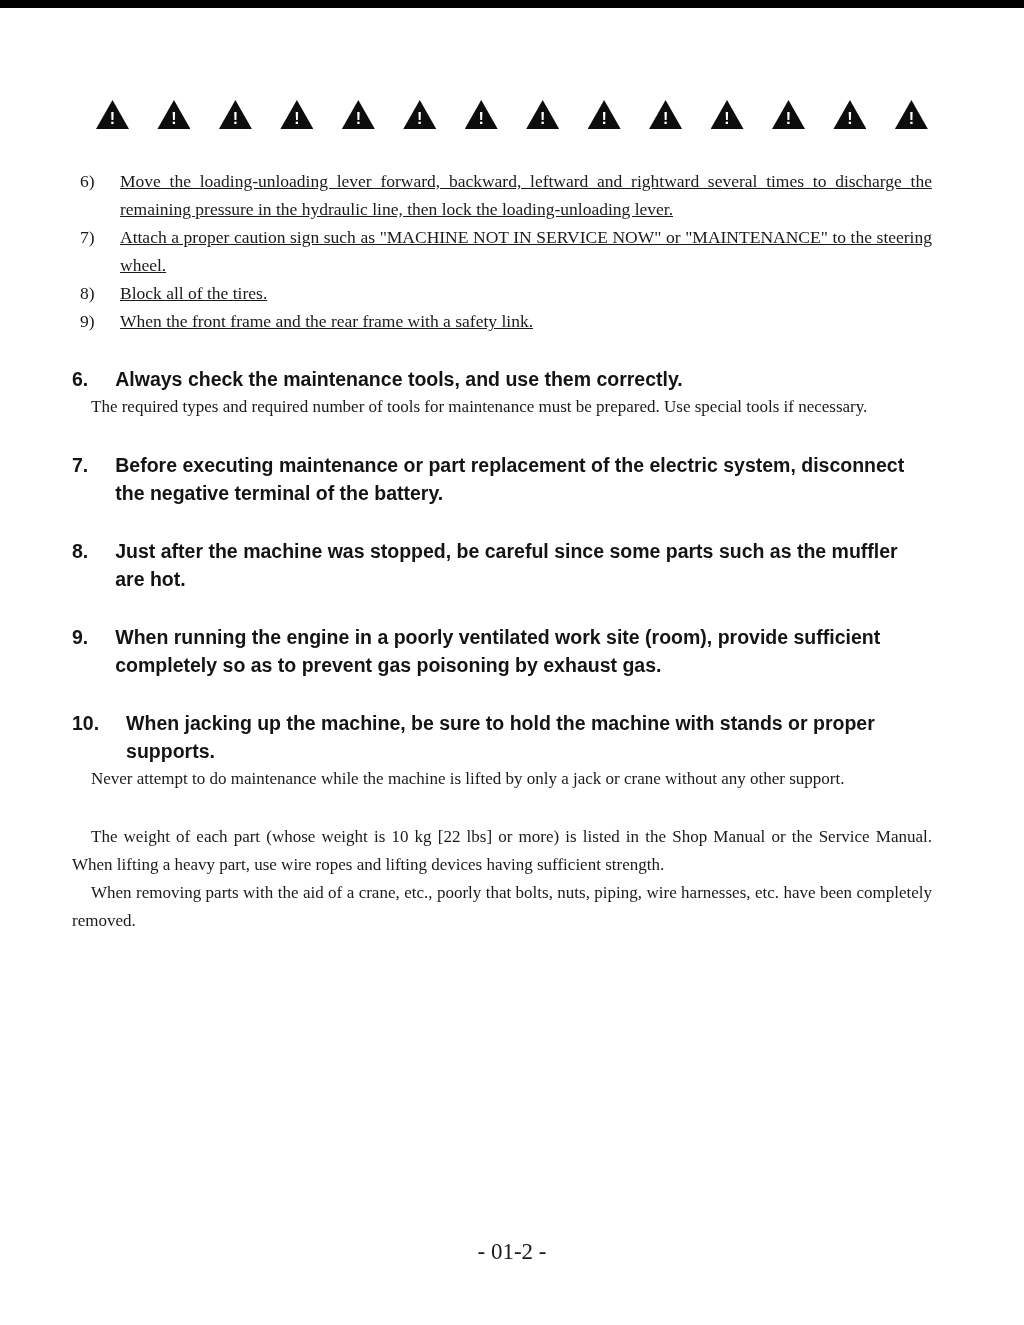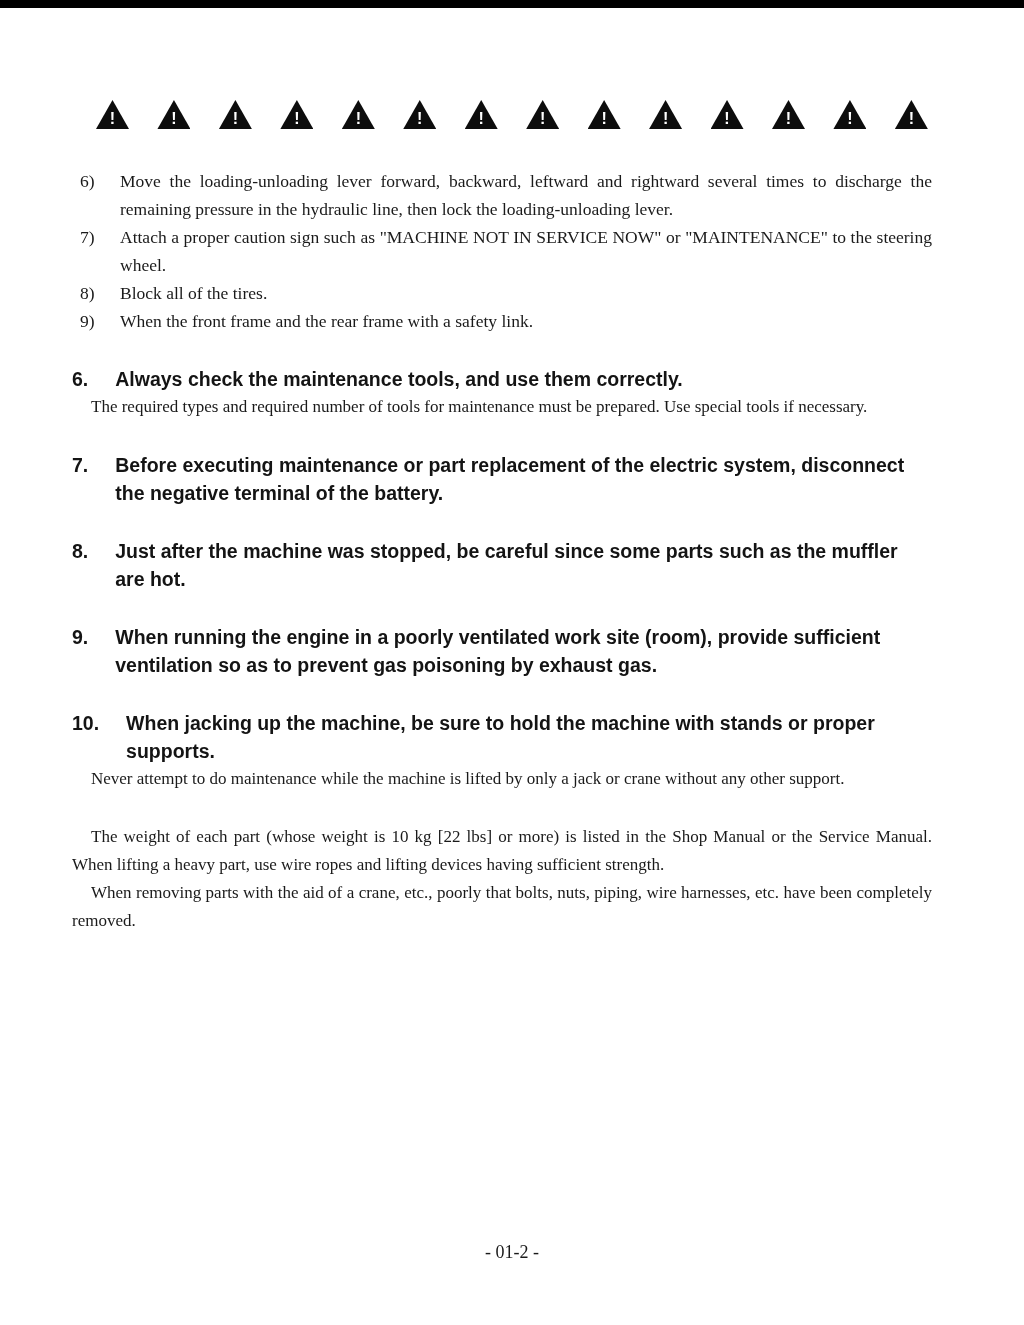--- a/index.html
+++ b/index.html
@@ -61,20 +61,21 @@
     display: flex;
     font-size: 17.5px;
     line-height: 28px;
   }
   .num-item .num {
     flex: 0 0 40px;
   }
   .num-item .num-text {
     flex: 1;
     text-align: justify;
+    text-decoration: underline;
   }
   .sec { margin-top: 30px; }
   .sec-h {
     margin: 0;
     display: flex;
     column-gap: 9px;
     font-family: "Liberation Sans", sans-serif;
     font-weight: bold;
     font-size: 19.5px;
     line-height: 28px;
@@ -87,21 +88,21 @@
     font-size: 17px;
     line-height: 28px;
     text-align: justify;
     text-indent: 19px;
   }
   .footer {
     position: absolute;
     top: 1240px;
     left: 0; right: 0;
     text-align: center;
-    font-size: 18px;
+    font-size: 23px;
     line-height: 24px;
   }
 </style>
 </head>
 <body>
 
 <div class="page">
 
   <div class="top-bar"></div>
 
@@ -161,21 +162,21 @@
     <section class="sec">
       <h2 class="sec-h">
         <span class="sec-num">8.</span>
         <span class="sec-title">Just after the machine was stopped, be careful since some parts such as the muffler are hot.</span>
       </h2>
     </section>
 
     <section class="sec">
       <h2 class="sec-h">
         <span class="sec-num">9.</span>
-        <span class="sec-title">When running the engine in a poorly ventilated work site (room), provide sufficient ventilation so as to prevent gas poisoning by exhaust gas.</span>
+        <span class="sec-title">When running the engine in a poorly ventilated work site (room), provide sufficient completely so as to prevent gas poisoning by exhaust gas.</span>
       </h2>
     </section>
 
     <section class="sec">
       <h2 class="sec-h">
         <span class="sec-num">10.</span>
         <span class="sec-title">When jacking up the machine, be sure to hold the machine with stands or proper supports.</span>
       </h2>
       <p class="body-p">Never attempt to do maintenance while the machine is lifted by only a jack or crane without any other support.</p>
     </section>

